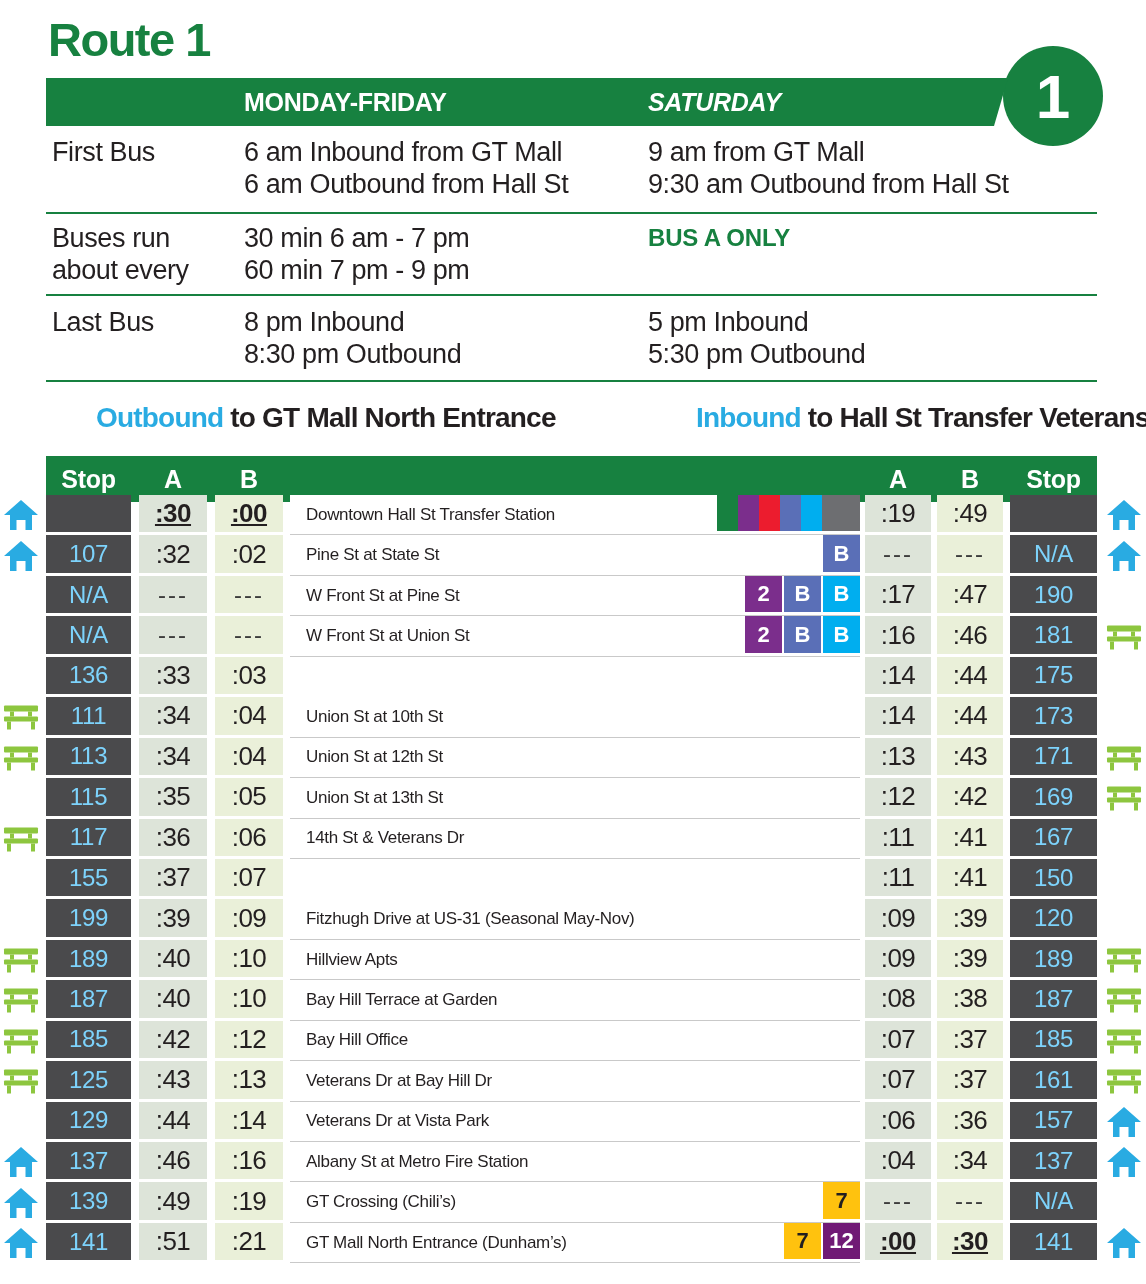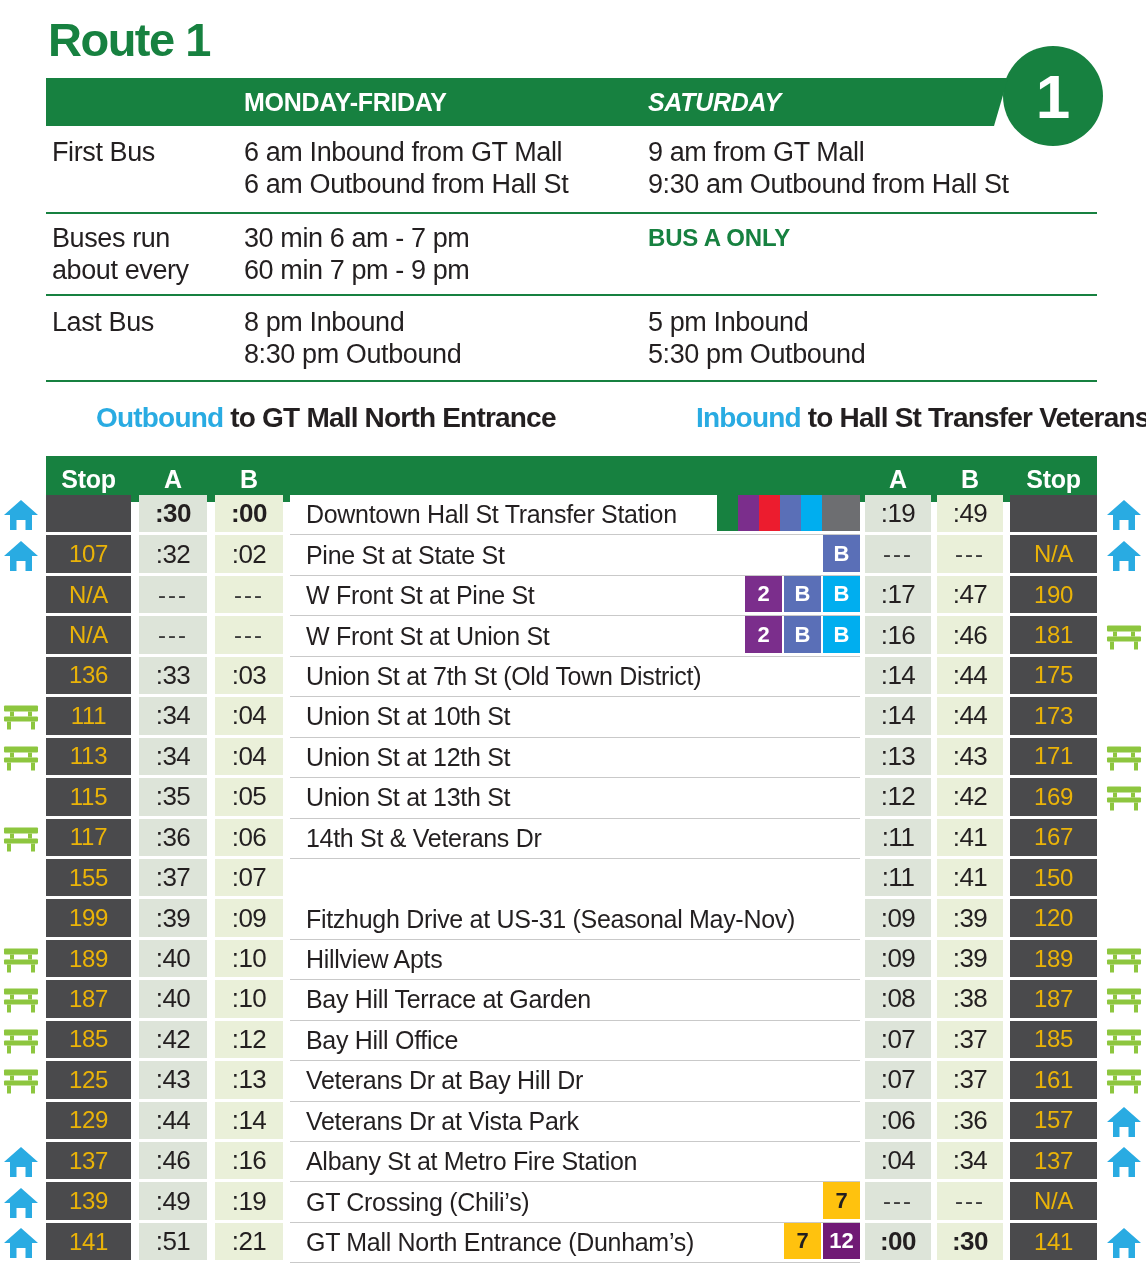--- a/index.html
+++ b/index.html
@@ -27,26 +27,26 @@
   .dir-accent{color:var(--cyan);margin-left:48px;}
   .thead{position:absolute;left:46px;top:448px;width:1051px;height:46px;background:var(--green);margin-top:8px;}
   .thead .hcell{position:absolute;top:0;height:46px;line-height:46px;text-align:center;color:#fff;
     font-weight:bold;font-size:25px;letter-spacing:-0.3px;}
   .rows{position:absolute;left:46px;top:495px;width:1051px;}
   .trow{position:relative;height:40.45px;}
   .cell{position:absolute;top:0;height:calc(100% - 3px);box-sizing:border-box;display:flex;align-items:center;justify-content:center;}
   .c-stop {left:0;    width:85px;} .c-a {left:93px; width:68px;} .c-b {left:169px;width:68px;}
   .c-name {left:244px;width:570px;height:100%;border-bottom:1px solid #c9c9c9;justify-content:flex-start;background:#fff;}
   .c-a2{left:819px;width:66px;} .c-b2{left:891px;width:66px;} .c-stop2{left:964px;width:87px;}
-  .cell.stopbg{background:var(--darkgray);color:#eab308;font-size:24px;letter-spacing:-0.3px;text-align:center;}
+  .cell.stopbg{background:var(--darkgray);color:#7dd3fc;font-size:24px;letter-spacing:-0.3px;text-align:center;}
   .cell.abg{background:var(--colA);} .cell.bbg{background:var(--colB);}
   .timetxt{font-size:26px;letter-spacing:-0.5px;}
-  .timetxt.bold{font-weight:bold;}
+  .timetxt.bold{font-weight:bold;text-decoration:underline;}
   .dashes{font-size:24px;letter-spacing:2px;color:#3c3c3c;}
-  .name-text{padding-left:16px;font-size:25px;letter-spacing:-0.3px;white-space:nowrap;}
+  .name-text{padding-left:16px;font-size:17px;letter-spacing:-0.3px;white-space:nowrap;}
   .badges{position:absolute;right:0;top:0;bottom:3px;display:flex;align-items:stretch;gap:2px;}
   .chips{position:absolute;right:0;top:0;bottom:3px;display:flex;align-items:stretch;}
   .chip{width:21px;} .chip.wide{width:38px;}
   .badge{width:37px;display:flex;align-items:center;justify-content:center;color:#fff;font-weight:bold;font-size:22px;}
   .badge.darktext{color:var(--text);}
   .icon-slot{position:absolute;top:50%;transform:translateY(-50%);width:38px;display:flex;justify-content:center;}
   .icon-slot.left{left:-44px;} .icon-slot.right{left:1059px;}
 </style>
 </head>
 <body>
@@ -256,23 +256,20 @@
         </div>
       </div>
       <div class="trow">
         <div class="cell c-stop stopbg">136</div>
         <div class="cell c-a abg">
           <span class="timetxt  ">:33</span>
         </div>
         <div class="cell c-b bbg">
           <span class="timetxt  ">:03</span>
         </div>
-        <div class="cell c-name">
-          <span class="name-text">Union St at 7th St (Old Town District)</span>
-        </div>
         <div class="cell c-a2 abg">
           <span class="timetxt  ">:14</span>
         </div>
         <div class="cell c-b2 bbg">
           <span class="timetxt  ">:44</span>
         </div>
         <div class="cell c-stop2 stopbg">175</div>
       </div>
       <div class="trow">
         <div class="icon-slot left">

